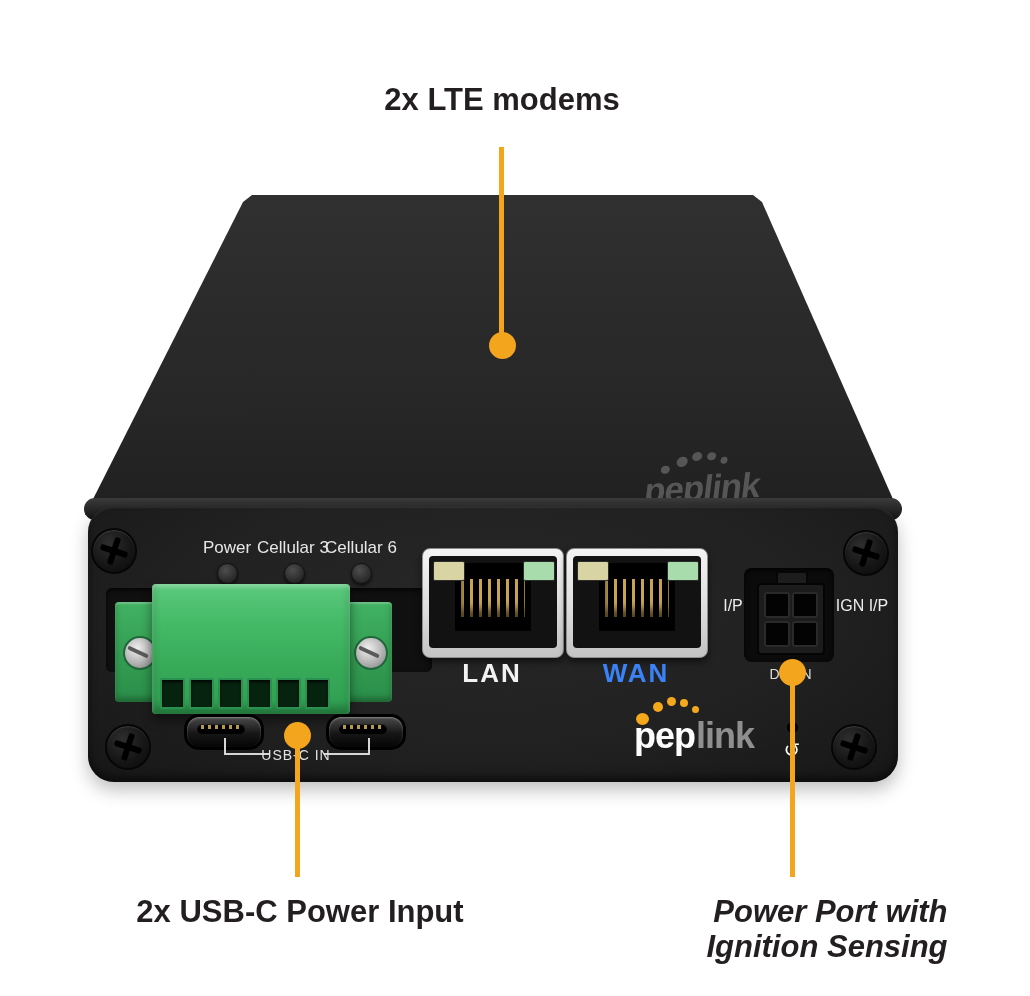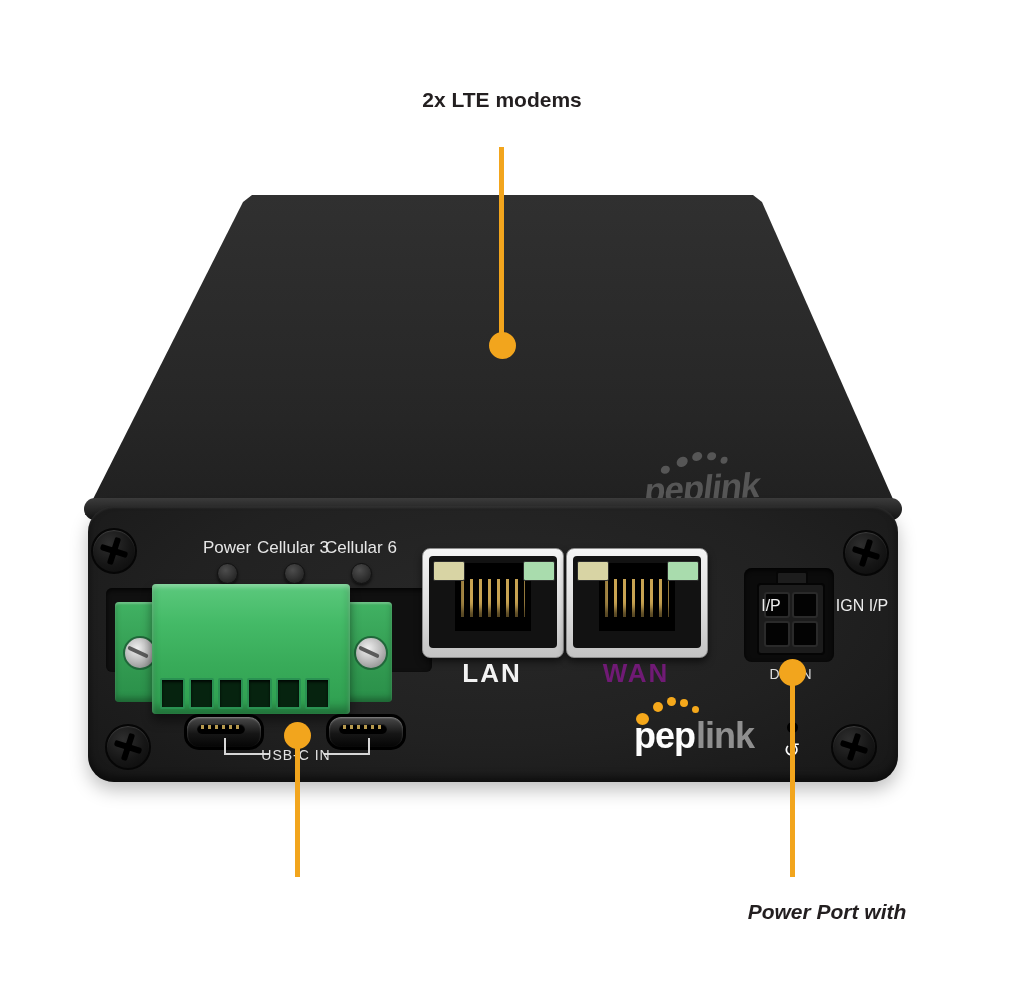--- a/index.html
+++ b/index.html
@@ -1,20 +1,20 @@
 <!DOCTYPE html>
 <html><head>
 <meta charset="utf-8">
 <style>
   html,body{margin:0;padding:0;background:#ffffff;}
   body{width:1030px;height:996px;font-family:"Liberation Sans",sans-serif;}
   .canvas{position:relative;width:1030px;height:996px;background:#ffffff;overflow:hidden;}
 
   
-  .callout-label{position:absolute;color:#231f20;font-weight:bold;font-size:21px;line-height:35px;text-align:right;transform:translateX(-50%);white-space:nowrap;}
+  .callout-label{position:absolute;color:#231f20;font-weight:bold;font-size:31px;line-height:35px;text-align:right;transform:translateX(-50%);white-space:nowrap;}
   .callout-line{position:absolute;width:5px;background:#F2A51D;z-index:30;}
   .callout-dot{position:absolute;width:27px;height:27px;border-radius:50%;background:#F2A51D;z-index:31;}
 
   
   .device-top{position:absolute;left:85px;top:195px;width:815px;height:320px;
     background:linear-gradient(180deg,#303030 0%,#2b2b2b 35%,#262626 70%,#202020 100%);
     clip-path:polygon(158px 7px,167px 0,668px 0,677px 7px,815px 320px,0 320px);z-index:1;}
   .top-logo{position:absolute;left:560px;top:255px;width:185px;height:60px;
     transform:rotate(-3deg) skewX(-10deg);color:#565656;z-index:2;}
   .top-logo .word{position:absolute;left:0;top:16px;font-size:35px;font-weight:bold;letter-spacing:-1px;}
@@ -87,21 +87,21 @@
   .rj45 .inner{position:absolute;left:6px;top:7px;width:128px;height:92px;background:#121212;border-radius:4px;}
   .rj45 .cavity{position:absolute;left:32px;top:14px;width:76px;height:68px;background:#000;}
   .rj45 .pins{position:absolute;left:38px;top:30px;width:64px;height:38px;
     background:repeating-linear-gradient(90deg,#c9a452 0 3px,rgba(0,0,0,0) 3px 9px);
     box-shadow:inset 0 -8px 8px rgba(0,0,0,0.6);}
   .ledwin{position:absolute;top:12px;width:30px;height:18px;border:1px solid #2c2c2c;border-radius:2px;}
   .ledwin-left{left:10px;background:#d8d4a4;}
   .ledwin-right{left:100px;background:#a9dcad;}
   .port-label{position:absolute;transform:translateX(-50%);font-size:26px;font-weight:bold;letter-spacing:2px;z-index:5;white-space:nowrap;}
   .lan-label{left:492px;top:658px;color:#f2f2f2;}
-  .wan-label{left:636px;top:658px;color:#701a75;}
+  .wan-label{left:636px;top:658px;color:#3b82f6;}
 
   
   .power-recess{position:absolute;left:744px;top:568px;width:90px;height:94px;background:#0b0b0b;border-radius:8px;z-index:4;box-shadow:inset 0 2px 5px rgba(0,0,0,0.9);}
   .power-latch{position:absolute;left:776px;top:571px;width:28px;height:16px;background:#1d1d1d;border:2px solid #060606;border-radius:3px;z-index:5;}
   .power-body{position:absolute;left:757px;top:583px;width:64px;height:68px;background:#1c1c1c;border:2px solid #050505;border-radius:4px;z-index:5;}
   .phole{position:absolute;width:22px;height:22px;background:#030303;border:2px solid #2a2a2a;border-radius:3px;}
   .ph1{left:5px;top:7px;} .ph2{left:33px;top:7px;} .ph3{left:5px;top:36px;} .ph4{left:33px;top:36px;}
   .power-side-label{position:absolute;transform:translateX(-50%);color:#ececec;font-size:16px;z-index:5;white-space:nowrap;}
   .dcin-label{position:absolute;left:791px;top:666px;transform:translateX(-50%);color:#dddddd;font-size:14px;letter-spacing:1px;z-index:5;}
   .reset-hole{position:absolute;left:787px;top:722px;width:11px;height:11px;border-radius:50%;background:#000;z-index:5;}
@@ -203,38 +203,40 @@
   <div class="port-label wan-label">WAN</div>
 
   <div class="power-recess"></div>
   <div class="power-latch"></div>
   <div class="power-body">
     <div class="phole ph1"></div>
     <div class="phole ph2"></div>
     <div class="phole ph3"></div>
     <div class="phole ph4"></div>
   </div>
-  <div class="power-side-label" style="left:733px;top:597px;margin-left:38px;">I/P</div>
+  <div class="power-side-label" style="left:733px;top:597px;">I/P</div>
   <div class="power-side-label" style="left:862px;top:597px;">IGN I/P</div>
   <div class="dcin-label">DC IN</div>
   <div class="reset-hole"></div>
   <div class="reset-icon">↺</div>
 
   <div class="front-logo">
     <span class="dot fld1"></span>
     <span class="dot fld2"></span>
     <span class="dot fld3"></span>
     <span class="dot fld4"></span>
     <span class="dot fld5"></span>
     <span class="word pep">pep</span>
     <span class="word link">link</span>
   </div>
 
   <div class="callout-dot" style="left:284px;top:722px;"></div>
   <div class="callout-line" style="left:295px;top:735px;height:142px;"></div>
+  <div class="callout-label" style="left:300px;top:894px;">2x USB-C Power Input</div>
 
   <div class="callout-dot" style="left:779px;top:659px;"></div>
   <div class="callout-line" style="left:790px;top:673px;height:204px;"></div>
   <div class="callout-label" style="left:827px;top:894px;font-style:italic;">
     <div>Power Port with</div>
+    <div>Ignition Sensing</div>
   </div>
 
 </div>
 
 </body></html>

